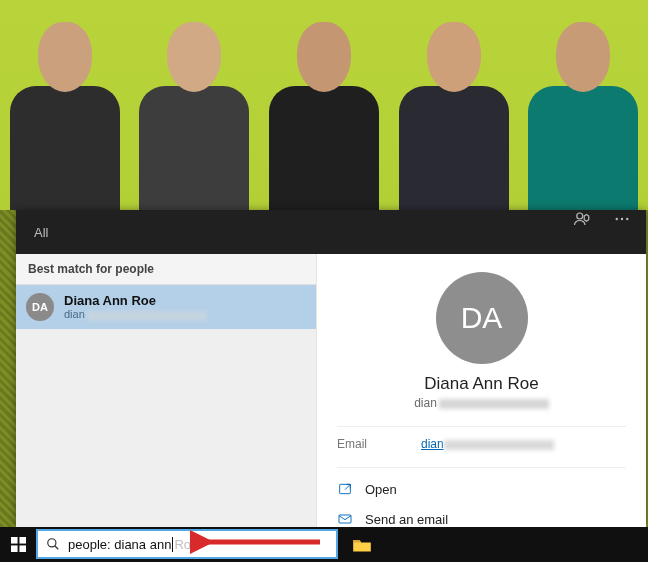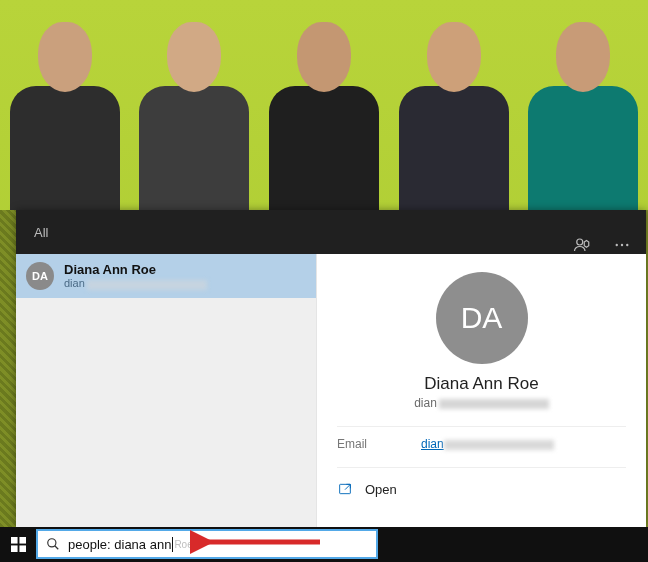--- a/index.html
+++ b/index.html
@@ -21,21 +21,21 @@
   .grain-left { position:absolute; left:0; top:210px; bottom:35px; width:16px; background:repeating-linear-gradient(45deg,#6b7a1e 0 3px,#7e8e26 3px 6px);}
   .grain-right{ position:absolute; right:0; top:210px; bottom:35px; width:2px; background:#7e8e26;}
 
   .search-panel {
     position:absolute; left:16px; right:2px; top:210px; bottom:35px;
     background:#f4f4f4; display:flex; flex-direction:column;
     box-shadow:0 0 8px rgba(0,0,0,.4);
   }
 
   .tabbar {
-    display:flex; align-items:flex-end; background:#202020; color:#bcbcbc;
+    display:flex; align-items:flex-start; background:#202020; color:#bcbcbc;
     height:44px; font-size:13px; padding:0 4px;
   }
   .tab { padding:0 14px; height:100%; display:flex; align-items:center; cursor:pointer; position:relative;}
   .tab.active { color:#fff; font-weight:600;}
   .tab.active::after{content:""; position:absolute; left:10px; right:10px; bottom:0; height:3px; background:#3aa0ef;}
   .tab-spacer{flex:1;}
   .tab-icon { width:40px; display:flex; justify-content:center; color:#bcbcbc; font-size:16px;}
 
   .content { flex:1; display:flex; background:#f4f4f4; overflow:hidden;}
   .left-col { width:300px; background:#efefef; display:flex; flex-direction:column;}
@@ -66,26 +66,26 @@
   .detail-sub .blur2{display:inline-block;width:110px;height:10px;background:#d6d6d6;filter:blur(2px);vertical-align:middle;margin-left:2px;}
   .field-row{display:flex;align-items:center;padding:10px 0;border-top:1px solid #eee;font-size:12px;gap:24px;}
   .field-label{color:#777;width:60px;}
   .field-value{color:#0067b8;text-decoration:underline;}
   .field-value .blur2{display:inline-block;width:110px;height:10px;background:#d9d9d9;filter:blur(2px);vertical-align:middle;}
   .divider{border-top:1px solid #eee;margin-top:6px;margin-bottom:6px;}
   .action{display:flex;align-items:center;gap:12px;padding:7px 0;font-size:13px;color:#222;cursor:pointer;}
   .action svg{width:16px;height:16px;stroke:#0067b8;fill:none;stroke-width:1.4;}
 
   .searchbar{
-    position:absolute; left:36px; bottom:3px; width:342px; height:30px;
+    position:absolute; left:36px; bottom:3px; width:302px; height:30px;
     background:#fff; border:2px solid #53a9e8; display:flex; align-items:center;
   }
   .searchbar .mag{width:30px;display:flex;justify-content:center;color:#555;}
   .searchbar .typed{font-size:13px;color:#111;}
-  .searchbar .ghost{font-size:10px;color:#bfbfbf;}
+  .searchbar .ghost{font-size:13px;color:#bfbfbf;}
   .caret{display:inline-block;width:1px;height:15px;background:#111;vertical-align:middle;margin:0 1px;}
 
   .arrow-annot{
     position:absolute; left:190px; bottom:8px; pointer-events:none;
   }
 
   .taskbar{
     position:absolute; left:0; right:0; bottom:0; height:35px; background:#101010;
     display:flex; align-items:center;
   }
@@ -140,20 +140,21 @@
       <svg width="18" height="18" viewBox="0 0 24 24" fill="#bcbcbc">
           <circle cx="5" cy="12" r="1.6"></circle>
           <circle cx="12" cy="12" r="1.6"></circle>
           <circle cx="19" cy="12" r="1.6"></circle>
         </svg>
     </div>
   </div>
 
   <div class="content">
     <div class="left-col">
+      <div class="section-head">Best match for people</div>
       <div class="result">
         <div class="avatar-sm">DA</div>
         <div class="txt">
           <div class="name">Diana Ann Roe</div>
           <div class="sub"><span>dian</span><span class="blur"></span></div>
         </div>
       </div>
     </div>
 
     <div class="detail">
@@ -167,20 +168,27 @@
       </div>
       <div class="divider"></div>
 
       <div class="action">
         <svg viewBox="0 0 24 24">
             <rect x="4" y="5" width="16" height="14" rx="1"></rect>
             <path d="M14 5l6 0 0 6"></path>
             <path d="M20 5l-8 8"></path>
           </svg>
         <span>Open</span>
+      </div>
+      <div class="action">
+        <svg viewBox="0 0 24 24">
+            <rect x="3" y="6" width="18" height="12" rx="1"></rect>
+            <path d="M3 7l9 6 9-6"></path>
+          </svg>
+        <span>Send an email</span>
       </div>
 
     </div>
   </div>
 </div>
 
 <div class="taskbar">
   <div class="start">
     <svg width="15" height="15" viewBox="0 0 16 16">
       <rect x="0" y="0" width="7" height="7" fill="#fff"></rect>

